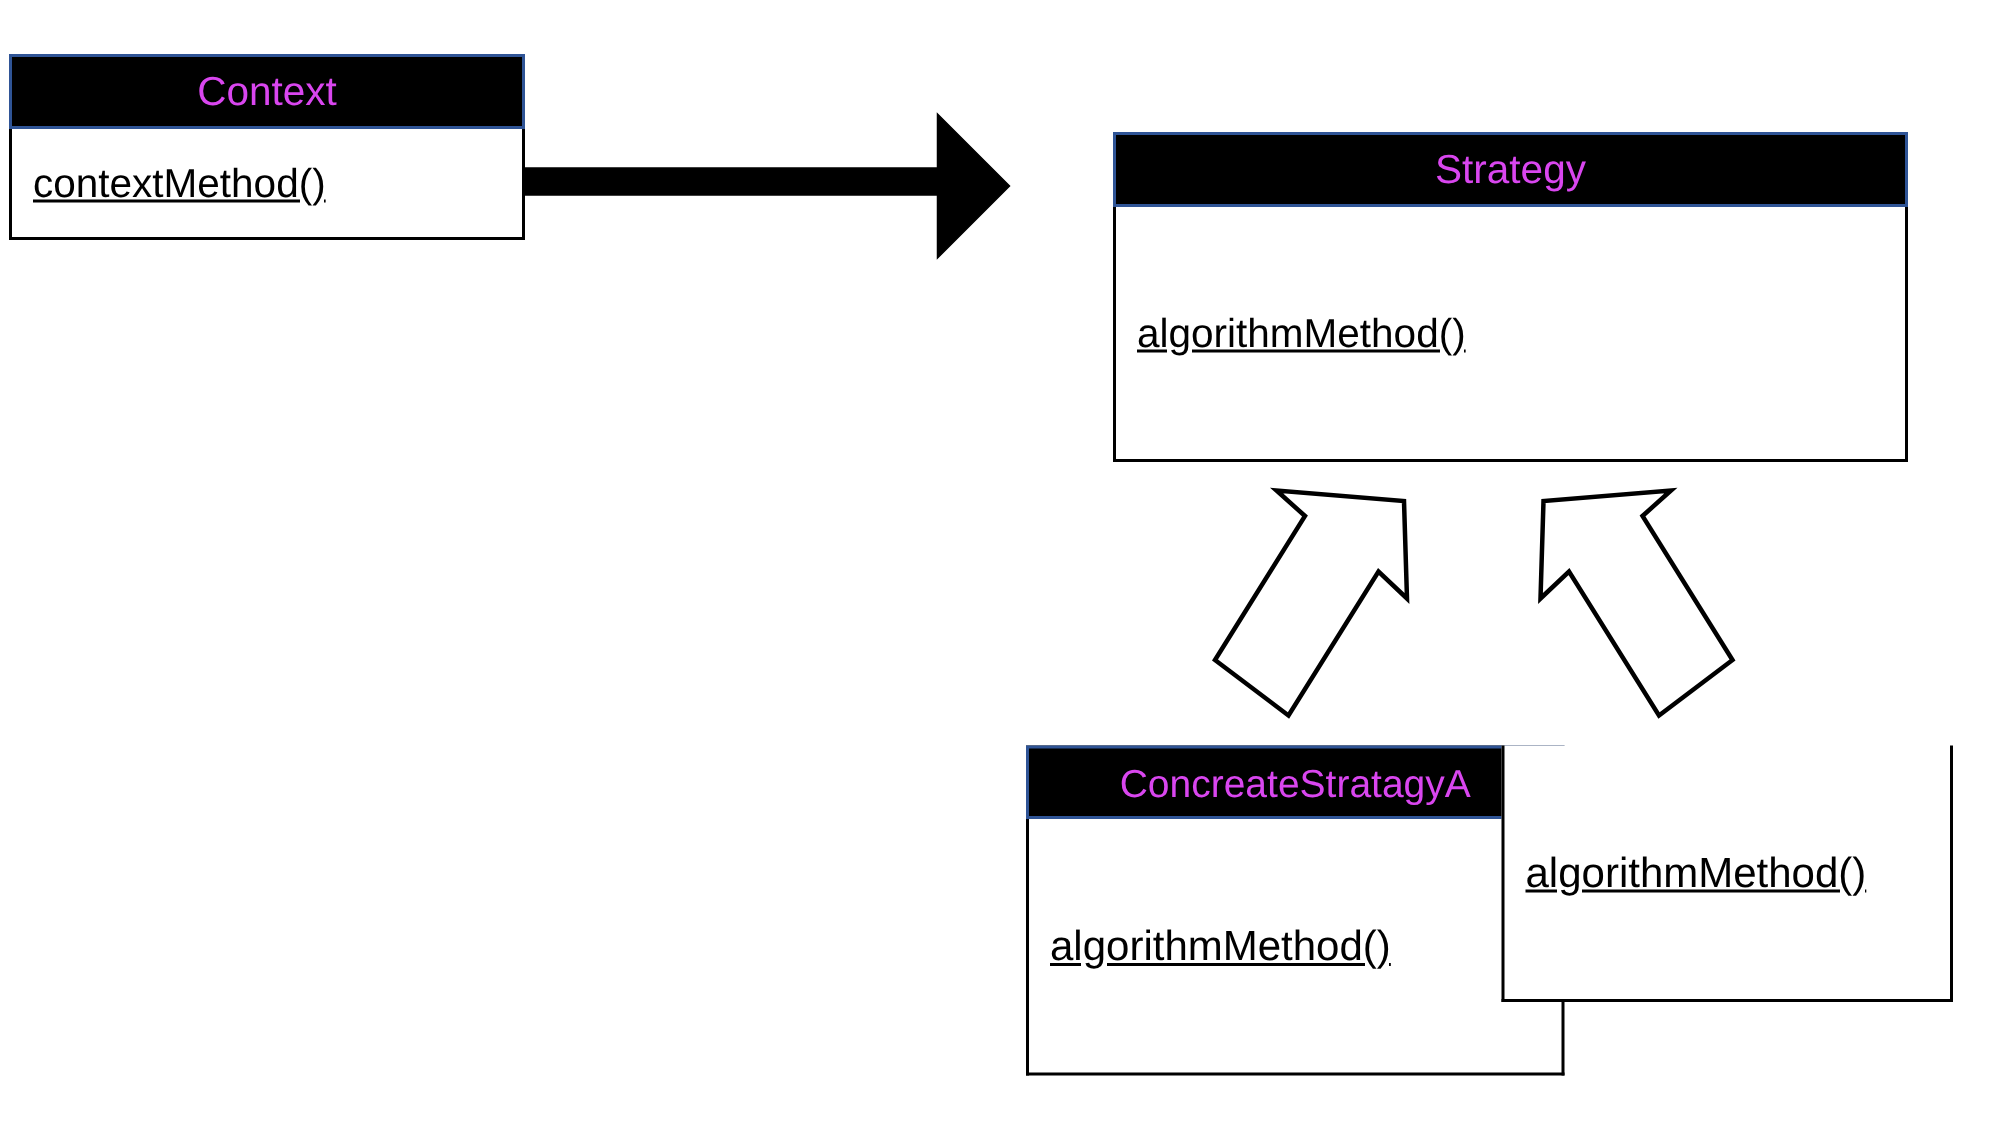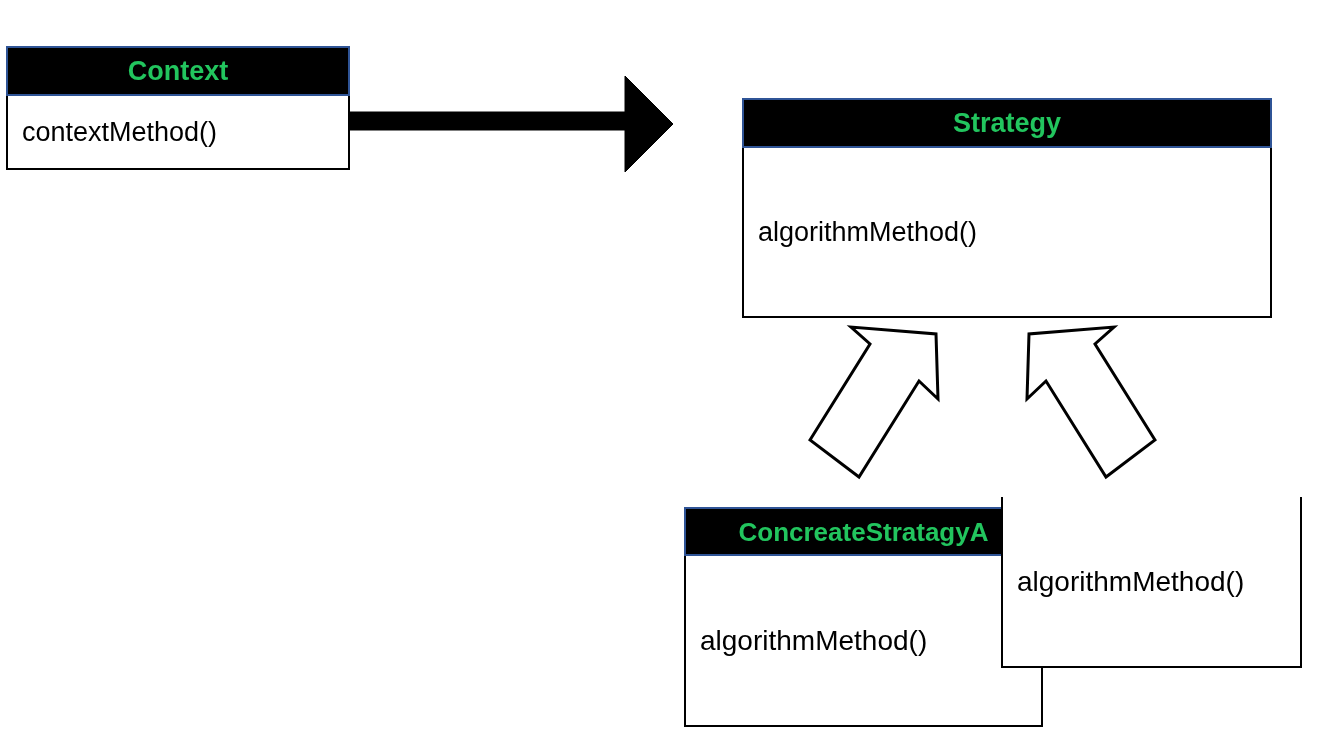--- a/index.html
+++ b/index.html
@@ -20,46 +20,46 @@
 
   
   .uml-class {
     position: absolute;
     box-sizing: border-box;
   }
   .uml-header {
     box-sizing: border-box;
     background: #000000;
     border: 2px solid #2f5496;
-    color: #22c55e;
+    color: #d946ef;
     display: flex;
     align-items: center;
     justify-content: center;
     font-size: 27px;
-    font-weight: 700;
+    font-weight: 400;
     letter-spacing: 0px;
     line-height: 1;
     white-space: nowrap;
     overflow: hidden;
-    margin-top: 10px;
   }
   .uml-body {
     box-sizing: border-box;
     background: #ffffff;
     border: 2px solid #000000;
     border-top: none;
     color: #000000;
     display: flex;
     align-items: center;
     justify-content: flex-start;
     font-size: 27px;
     line-height: 1;
     padding-left: 14px;
     white-space: nowrap;
     overflow: hidden;
+    text-decoration: underline;
   }
   .uml-body.compact {
     font-size: 28px;
     padding-left: 14px;
   }
 
   
   #class-context       { left: 6px;  top: 36px;  width: 344px; }
   #class-context .uml-header { height: 50px; font-size: 27px; }
   #class-context .uml-body   { height: 74px; }

